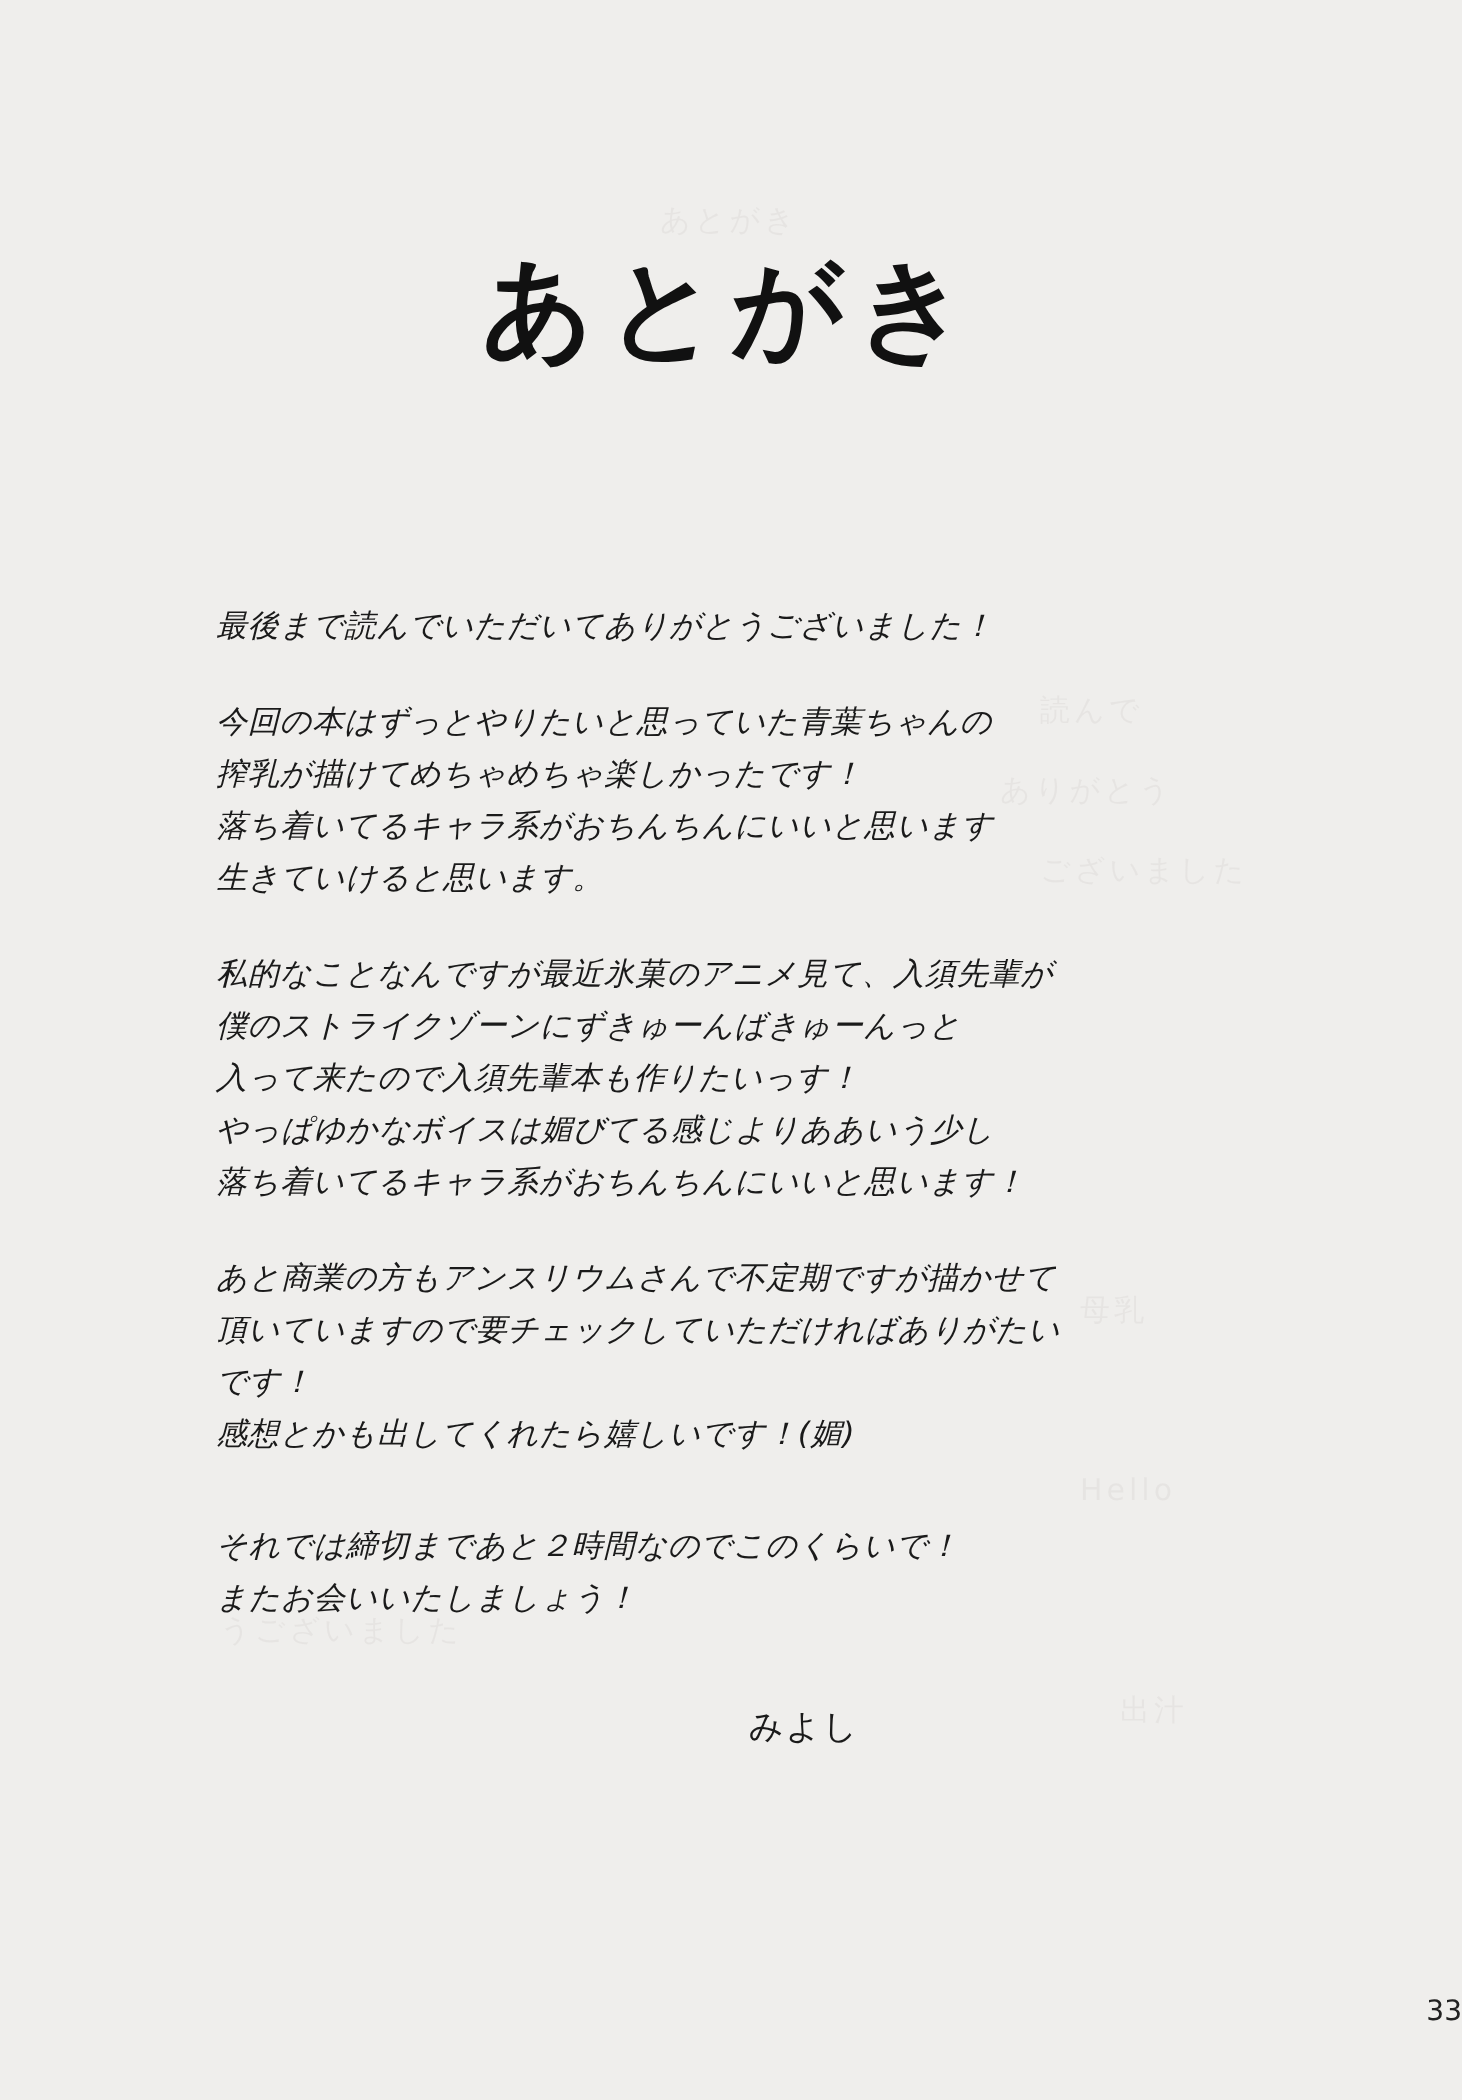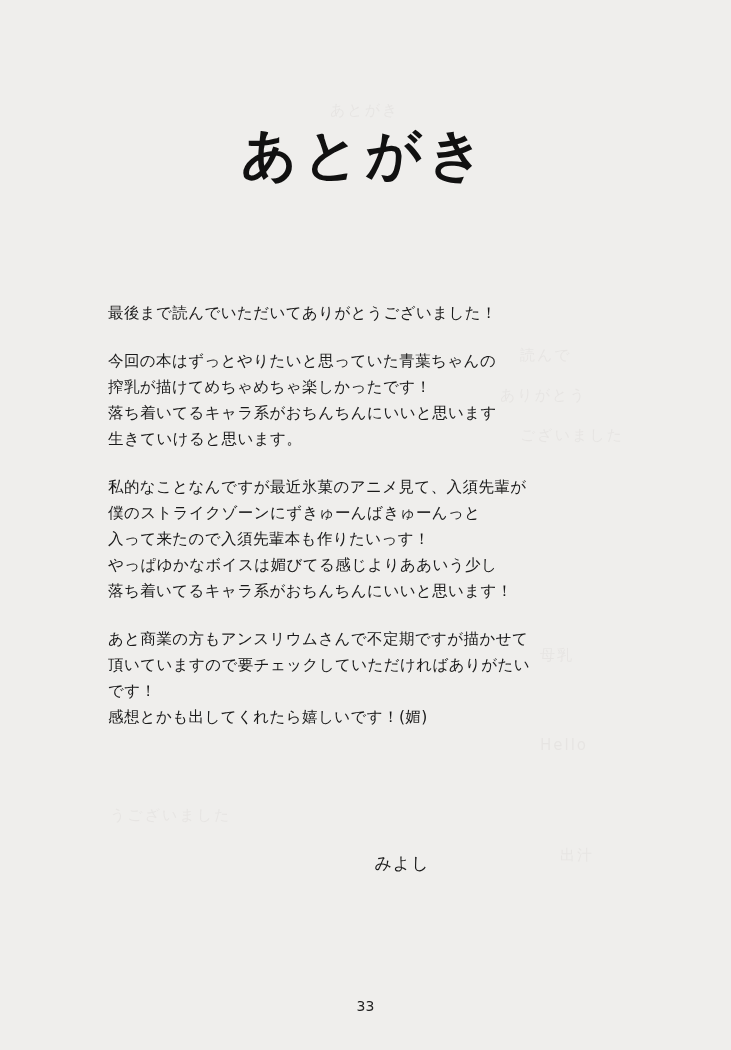--- a/index.html
+++ b/index.html
@@ -56,20 +56,21 @@
     left: 108px;
     width: 540px;
     font-size: 15.5px;
     line-height: 26px;
     color: #1a1a1a;
     letter-spacing: 0.4px;
   }
   .para {
     margin: 0 0 22px 0;
     white-space: pre-line;
+    font-style: italic;
   }
   .para:last-child { margin-bottom: 0; }
 
   .para.spaced-before { margin-top: 30px; }
 
   .signature {
     position: absolute;
     top: 852px;
     left: 0;
     width: 674px;
@@ -79,21 +80,21 @@
     font-size: 17px;
     letter-spacing: 1px;
     color: #1a1a1a;
   }
 
   .page-number {
     position: absolute;
     bottom: 36px;
     left: 0;
     width: 731px;
-    text-align: center;
+    text-align: right;
     font-size: 14px;
     color: #222;
     font-family: "DejaVu Sans", sans-serif;
   }
 </style>
 </head>
 <body>
 
 <div class="page-bleed">
   <div class="bleed-line" style="top:95px; left:330px;">あとがき</div>
@@ -118,19 +119,21 @@
 生きていけると思います。</p>
     <p class="para">私的なことなんですが最近氷菓のアニメ見て、入須先輩が
 僕のストライクゾーンにずきゅーんばきゅーんっと
 入って来たので入須先輩本も作りたいっす！
 やっぱゆかなボイスは媚びてる感じよりああいう少し
 落ち着いてるキャラ系がおちんちんにいいと思います！</p>
     <p class="para">あと商業の方もアンスリウムさんで不定期ですが描かせて
 頂いていますので要チェックしていただければありがたい
 です！
 感想とかも出してくれたら嬉しいです！(媚)</p>
+    <p class="para spaced-before">それでは締切まであと２時間なのでこのくらいで！
+またお会いいたしましょう！</p>
   </div>
 
   <div class="signature">みよし</div>
 
   <div class="page-number">33</div>
 
 </div>
 
 </body></html>

